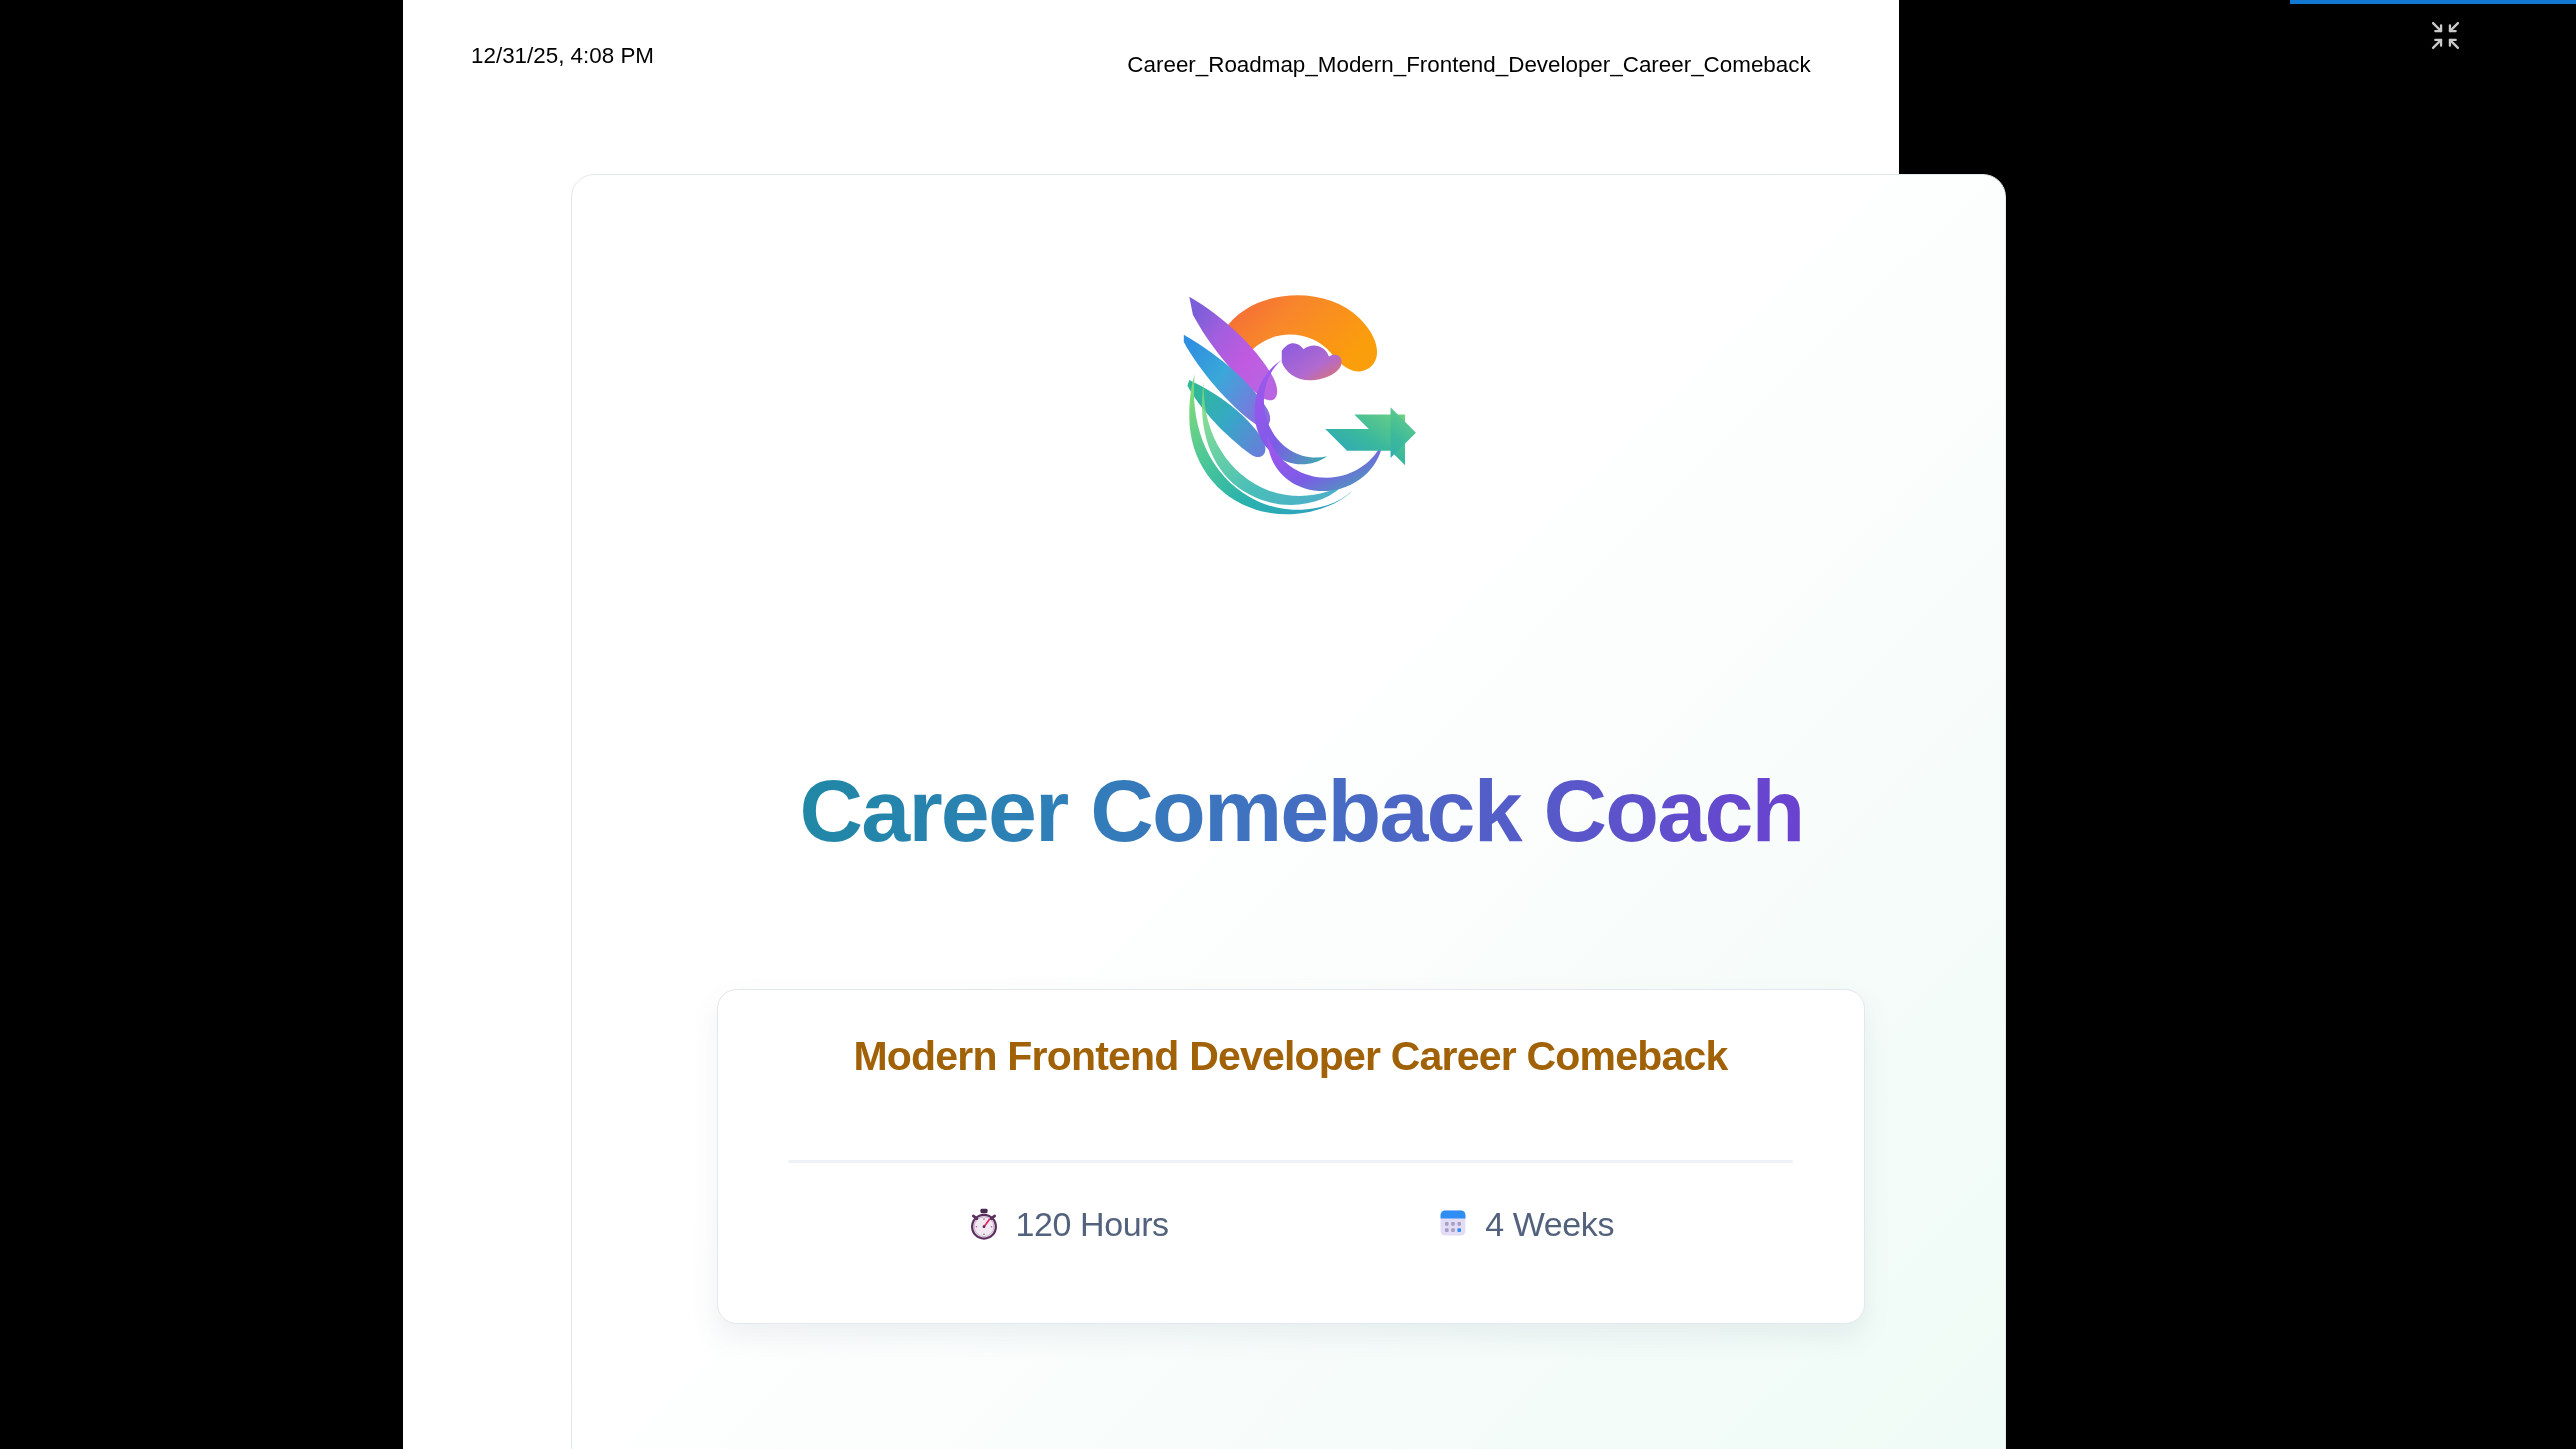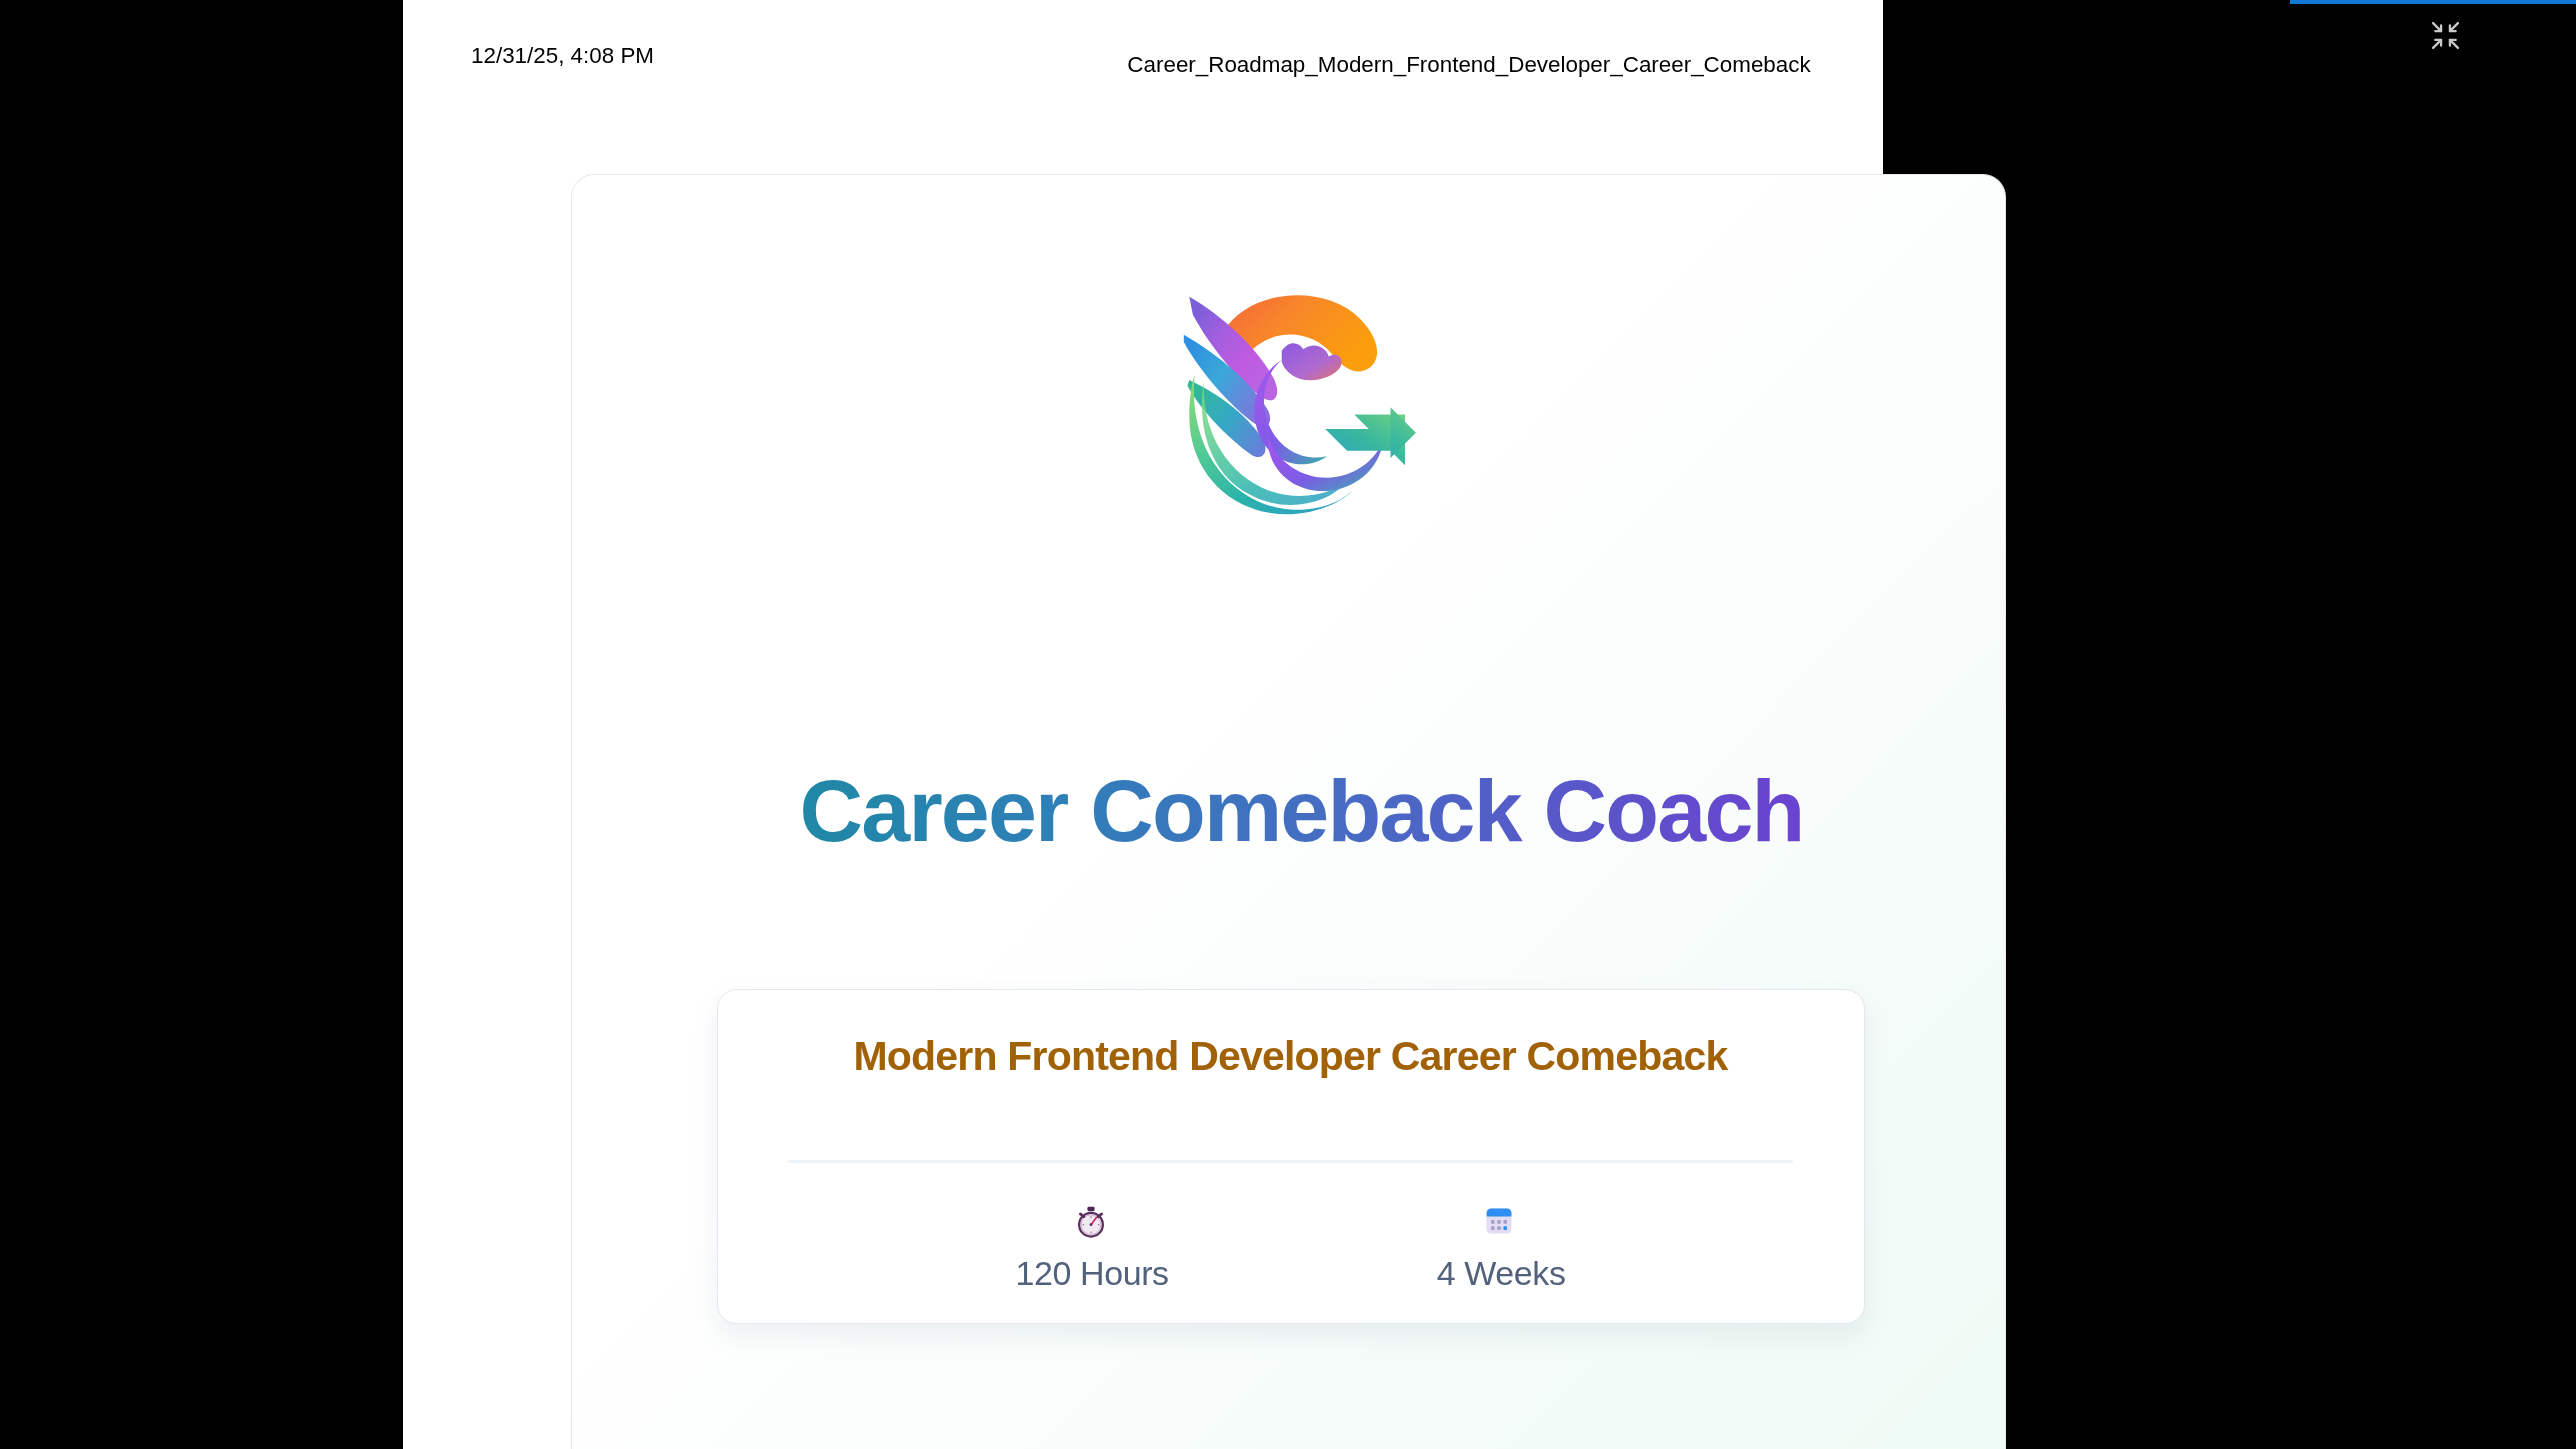--- a/index.html
+++ b/index.html
@@ -42,20 +42,21 @@
   #fullscreen-exit-button svg { display: block; }
 
   
   #page-sheet {
     position: absolute;
     top: 0;
     left: 403px;
     width: 1480px;
     height: 1449px;
     background: #ffffff;
+    padding-left: 16px;
   }
 
   
   #print-header {
     position: absolute;
     top: 43px;
     left: 0;
     width: 1771px;
     height: 36px;
   }
@@ -193,21 +194,20 @@
     width: 1145px;
     display: flex;
     justify-content: center;
     gap: 268px;
   }
   .stat-item {
     display: flex;
     align-items: center;
     gap: 12.5px;
     white-space: nowrap;
-    flex-direction: column;
   }
   .stat-icon {
     display: inline-block;
     width: 36px;
     height: 36px;
     line-height: 36px;
     font-size: 30px;
     text-align: center;
     font-family: "DejaVu Sans", sans-serif;
   }

